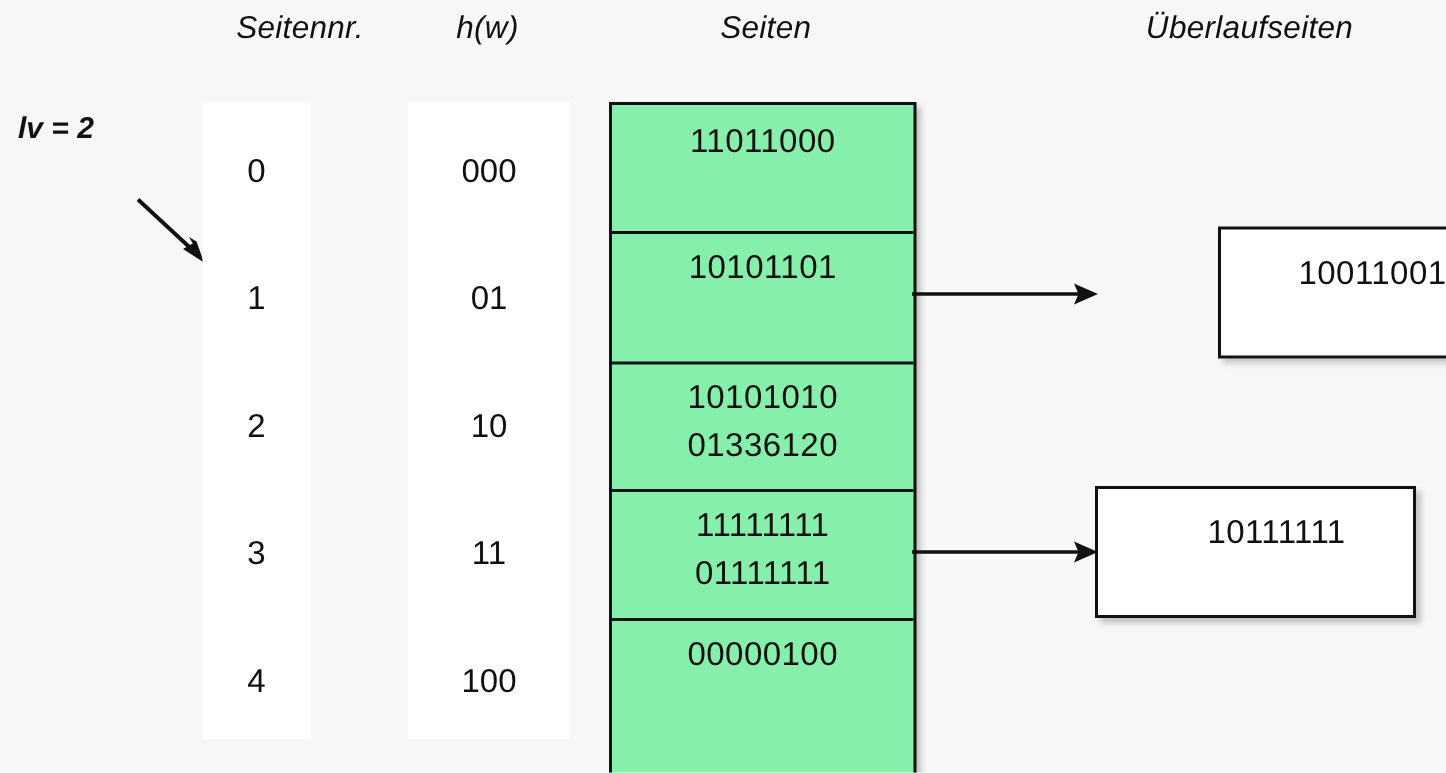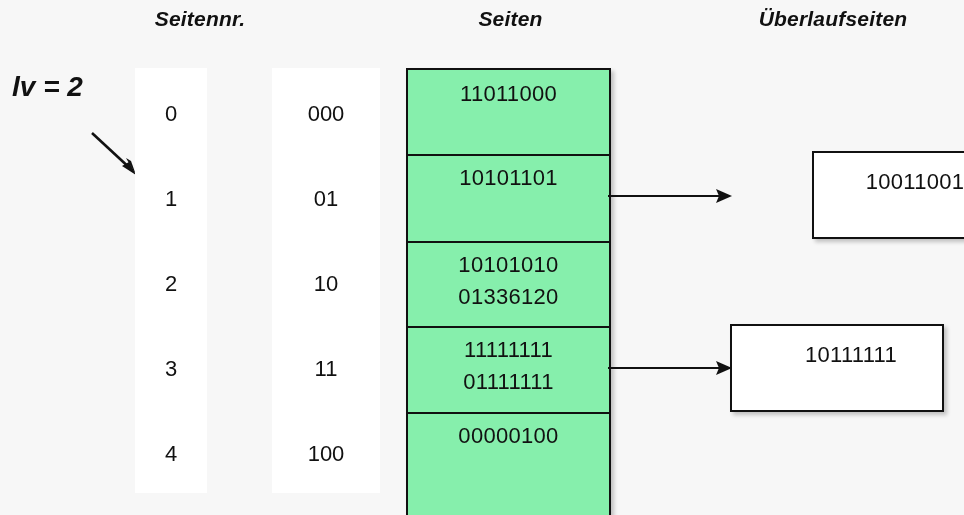--- a/index.html
+++ b/index.html
@@ -18,21 +18,21 @@
   #stage {
     position: relative;
     width: 964px;
     height: 515px;
   }
 
   
   .col-header {
     position: absolute;
     font-style: italic;
-    font-weight: bold;
+    font-weight: normal;
     font-size: 21px;
     letter-spacing: 0.2px;
     color: #111111;
     white-space: nowrap;
     text-align: center;
   }
   #hdr-seitennr { left: 120px; top: 7px; width: 160px; }
   #hdr-hw       { left: 265px; top: 7px; width: 120px; }
   #hdr-seiten   { left: 408px; top: 7px; width: 205px; }
   #hdr-ueberlauf{ left: 718px; top: 7px; width: 230px; }
@@ -40,21 +40,21 @@
   
   #annotation {
     position: absolute;
     left: 12px;
     top: 72px;
     width: 120px;
   }
   .anno-line {
     font-style: italic;
     font-weight: bold;
-    font-size: 28px;
+    font-size: 20px;
     line-height: 29px;
     color: #111111;
     white-space: nowrap;
   }
   #anno-arrow {
     position: absolute;
     left: 86px;
     top: 128px;
     width: 60px;
     height: 56px;
@@ -146,20 +146,21 @@
   }
   #connector-0 { left: 608px; top: 182px; width: 128px; height: 30px; }
   #connector-1 { left: 608px; top: 354px; width: 128px; height: 30px; }
 </style>
 </head>
 <body>
 
 <div id="stage">
 
   <div class="col-header" id="hdr-seitennr">Seitennr.</div>
+  <div class="col-header" id="hdr-hw">h(w)</div>
   <div class="col-header" id="hdr-ueberlauf">Überlaufseiten</div>
   <div class="col-header" id="hdr-seiten">Seiten</div>
 
   <div id="annotation">
     <div class="anno-line">lv = 2</div>
   </div>
   <svg id="anno-arrow" viewBox="0 0 60 56">
     <line x1="6" y1="5" x2="47" y2="43" stroke="#111111" stroke-width="2.6"></line>
     <path d="M 50 47 L 36 38 L 43 34 Z" fill="#111111"></path>
     <path d="M 50 47 L 40 30 L 45 33 Z" fill="#111111"></path>

